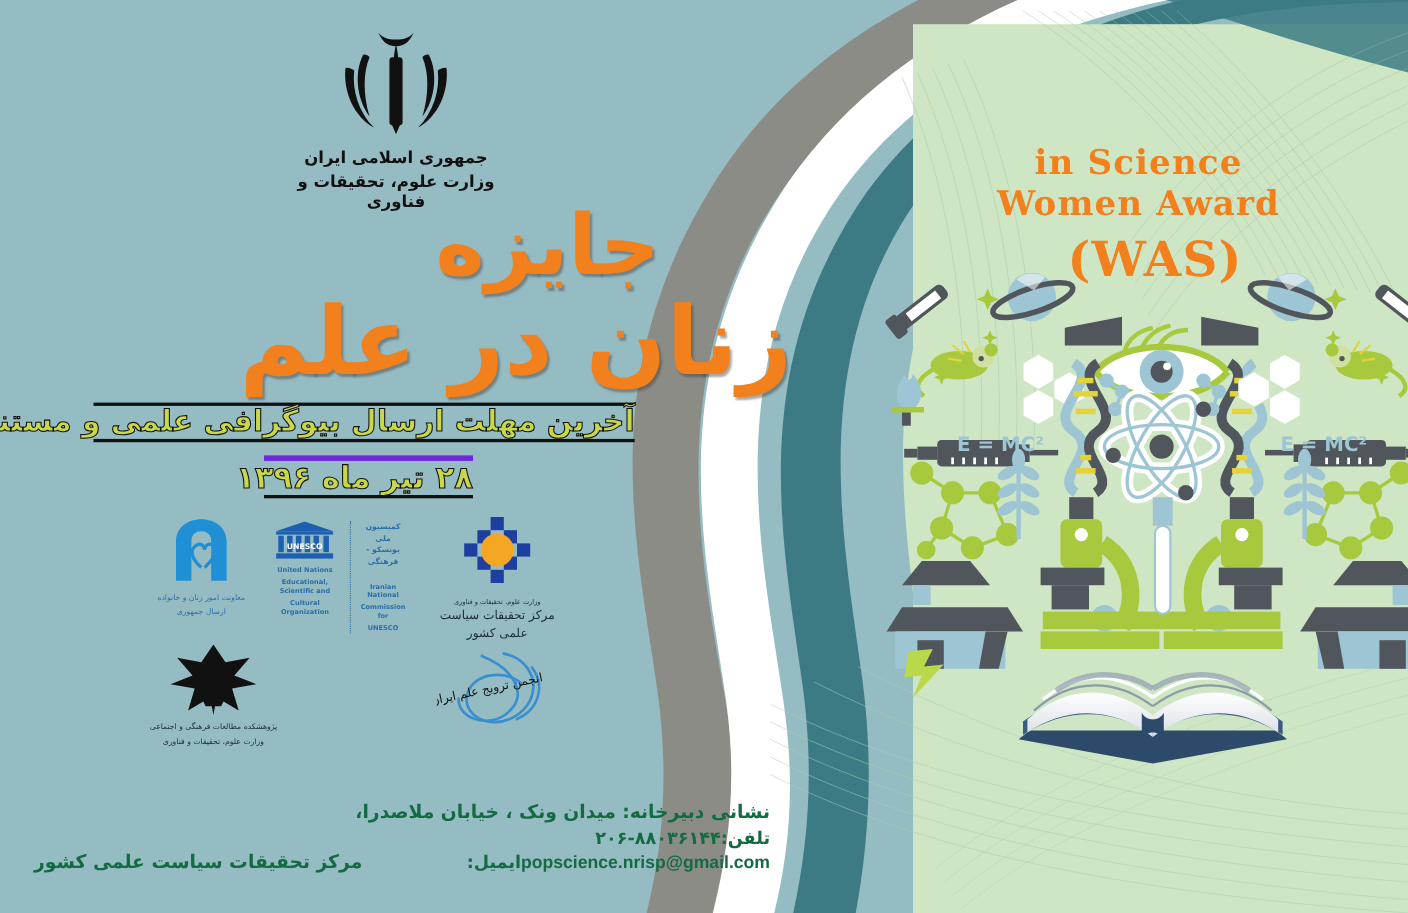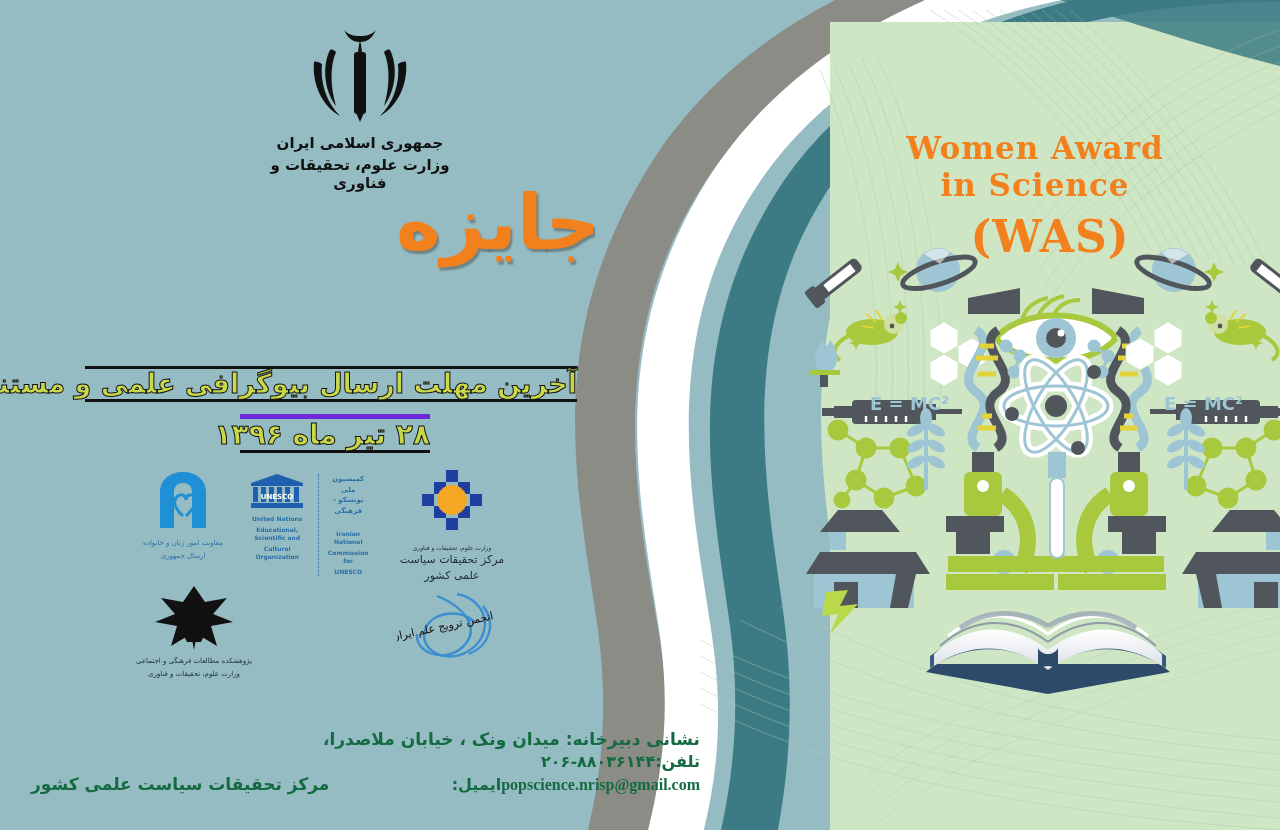--- a/index.html
+++ b/index.html
@@ -144,21 +144,21 @@
   .contact .addr-line{
     font-size:17px;line-height:1.55;padding-right:0px;text-align:right;
     white-space:nowrap;
     padding-left:31px;
   }
   .contact .row-flex{display:flex;justify-content:space-between;align-items:baseline;}
   .contact .left-bit{
     font-size:16px;direction:rtl;white-space:nowrap;
   }
   .contact .email-val{
-    font-family:Liberation Serif, serif;
+    font-family:Liberation Sans, sans-serif;
     direction:ltr;font-size:16px;
   }
   .pad-r{padding-right:14px;}
   .pad-l{padding-left:24px;}
 </style>
 </head>
 <body>
 
 <div class="poster">
 
@@ -581,31 +581,32 @@
         <path d="M14,40 C12,62 22,84 40,94 C26,80 20,60 22,42 C19,40 16,39 14,40 Z"></path>
         <path d="M106,40 C108,62 98,84 80,94 C94,80 100,60 98,42 C101,40 104,39 106,40 Z"></path>
         <path d="M44,8 C48,12 52,14 60,14 C68,14 72,12 76,8 C72,16 68,20 60,20 C52,20 48,16 44,8 Z"></path>
       </g>
     </svg>
     <div class="emblem-line1">جمهوری اسلامی ایران</div>
     <div class="emblem-line2">وزارت علوم، تحقیقات و فناوری</div>
   </div>
 
   <div class="fa-title-1">جایزه</div>
+  <div class="fa-title-2">زنان در علم</div>
 
   <div class="deadline-wrap">
     <div class="deadline-bar">آخرین مهلت ارسال بیوگرافی علمی و مستندات</div>
   </div>
   <div class="deadline-date-wrap">
     <div class="deadline-date">۲۸ تیر ماه ۱۳۹۶</div>
   </div>
 
   <div class="en-title">
+    <div>in Science</div>
     <div>Women Award</div>
-    <div>in Science</div>
   </div>
   <div class="en-acronym">(WAS)</div>
 
   <div class="logos">
 
     <div class="logo" style="left:0px;top:0px;width:106px;">
       <svg width="62" height="64" viewBox="0 0 62 64">
         <path d="M8,60 L8,24 C8,12 18,4 31,4 C44,4 54,12 54,24 L54,60 L40,60 L40,24
                  C40,18 36,15 31,15 C26,15 22,18 22,24 L22,60 Z" fill="#1f8fd6"></path>
         <path d="M31,48 C22,40 20,32 26,28 C30,25 34,28 34,32 C34,28 38,25 42,28

